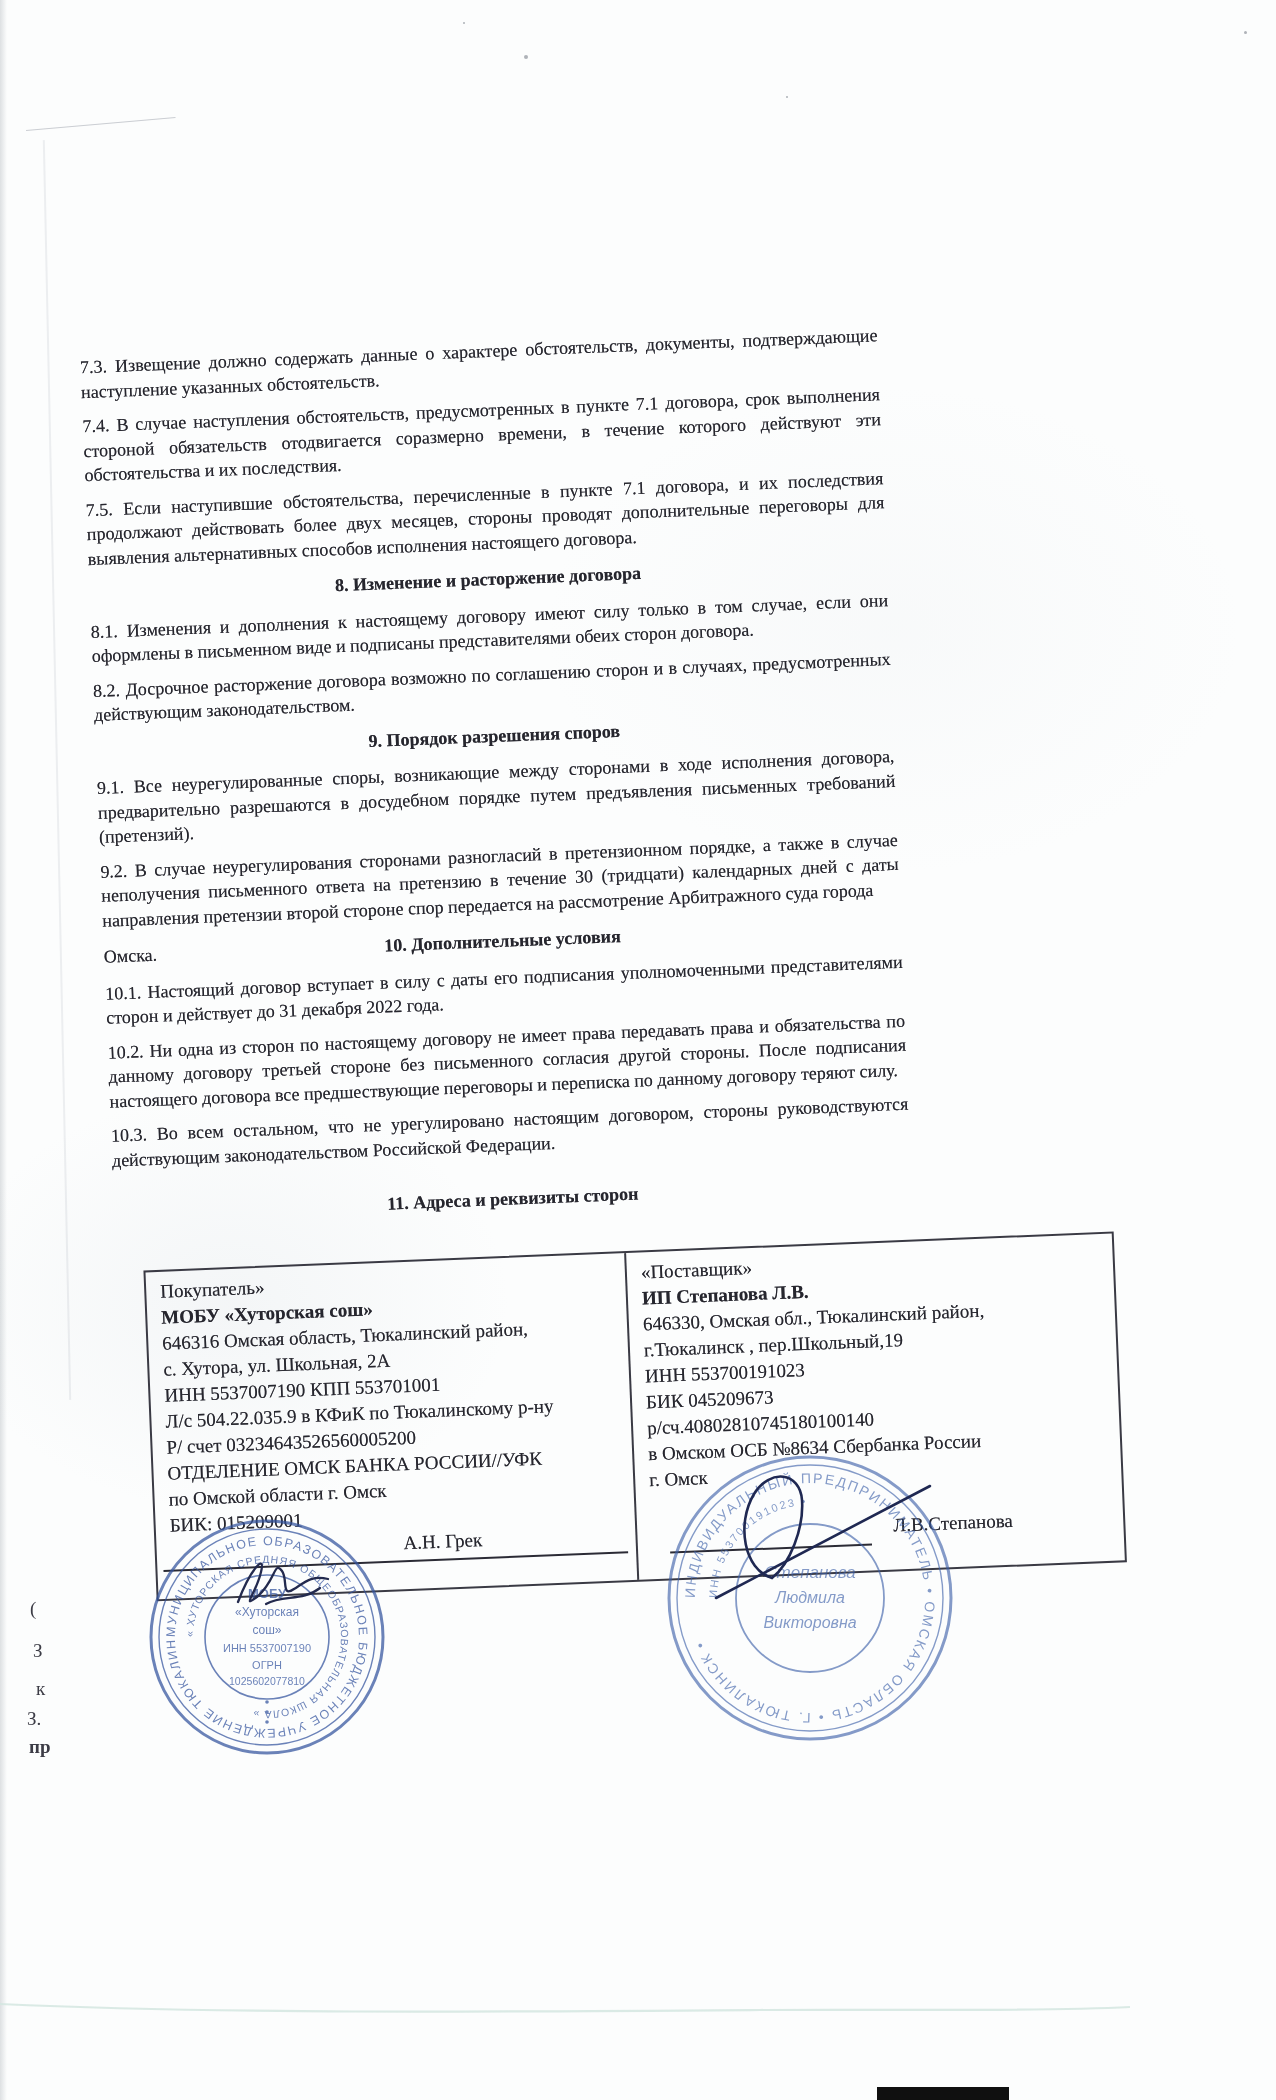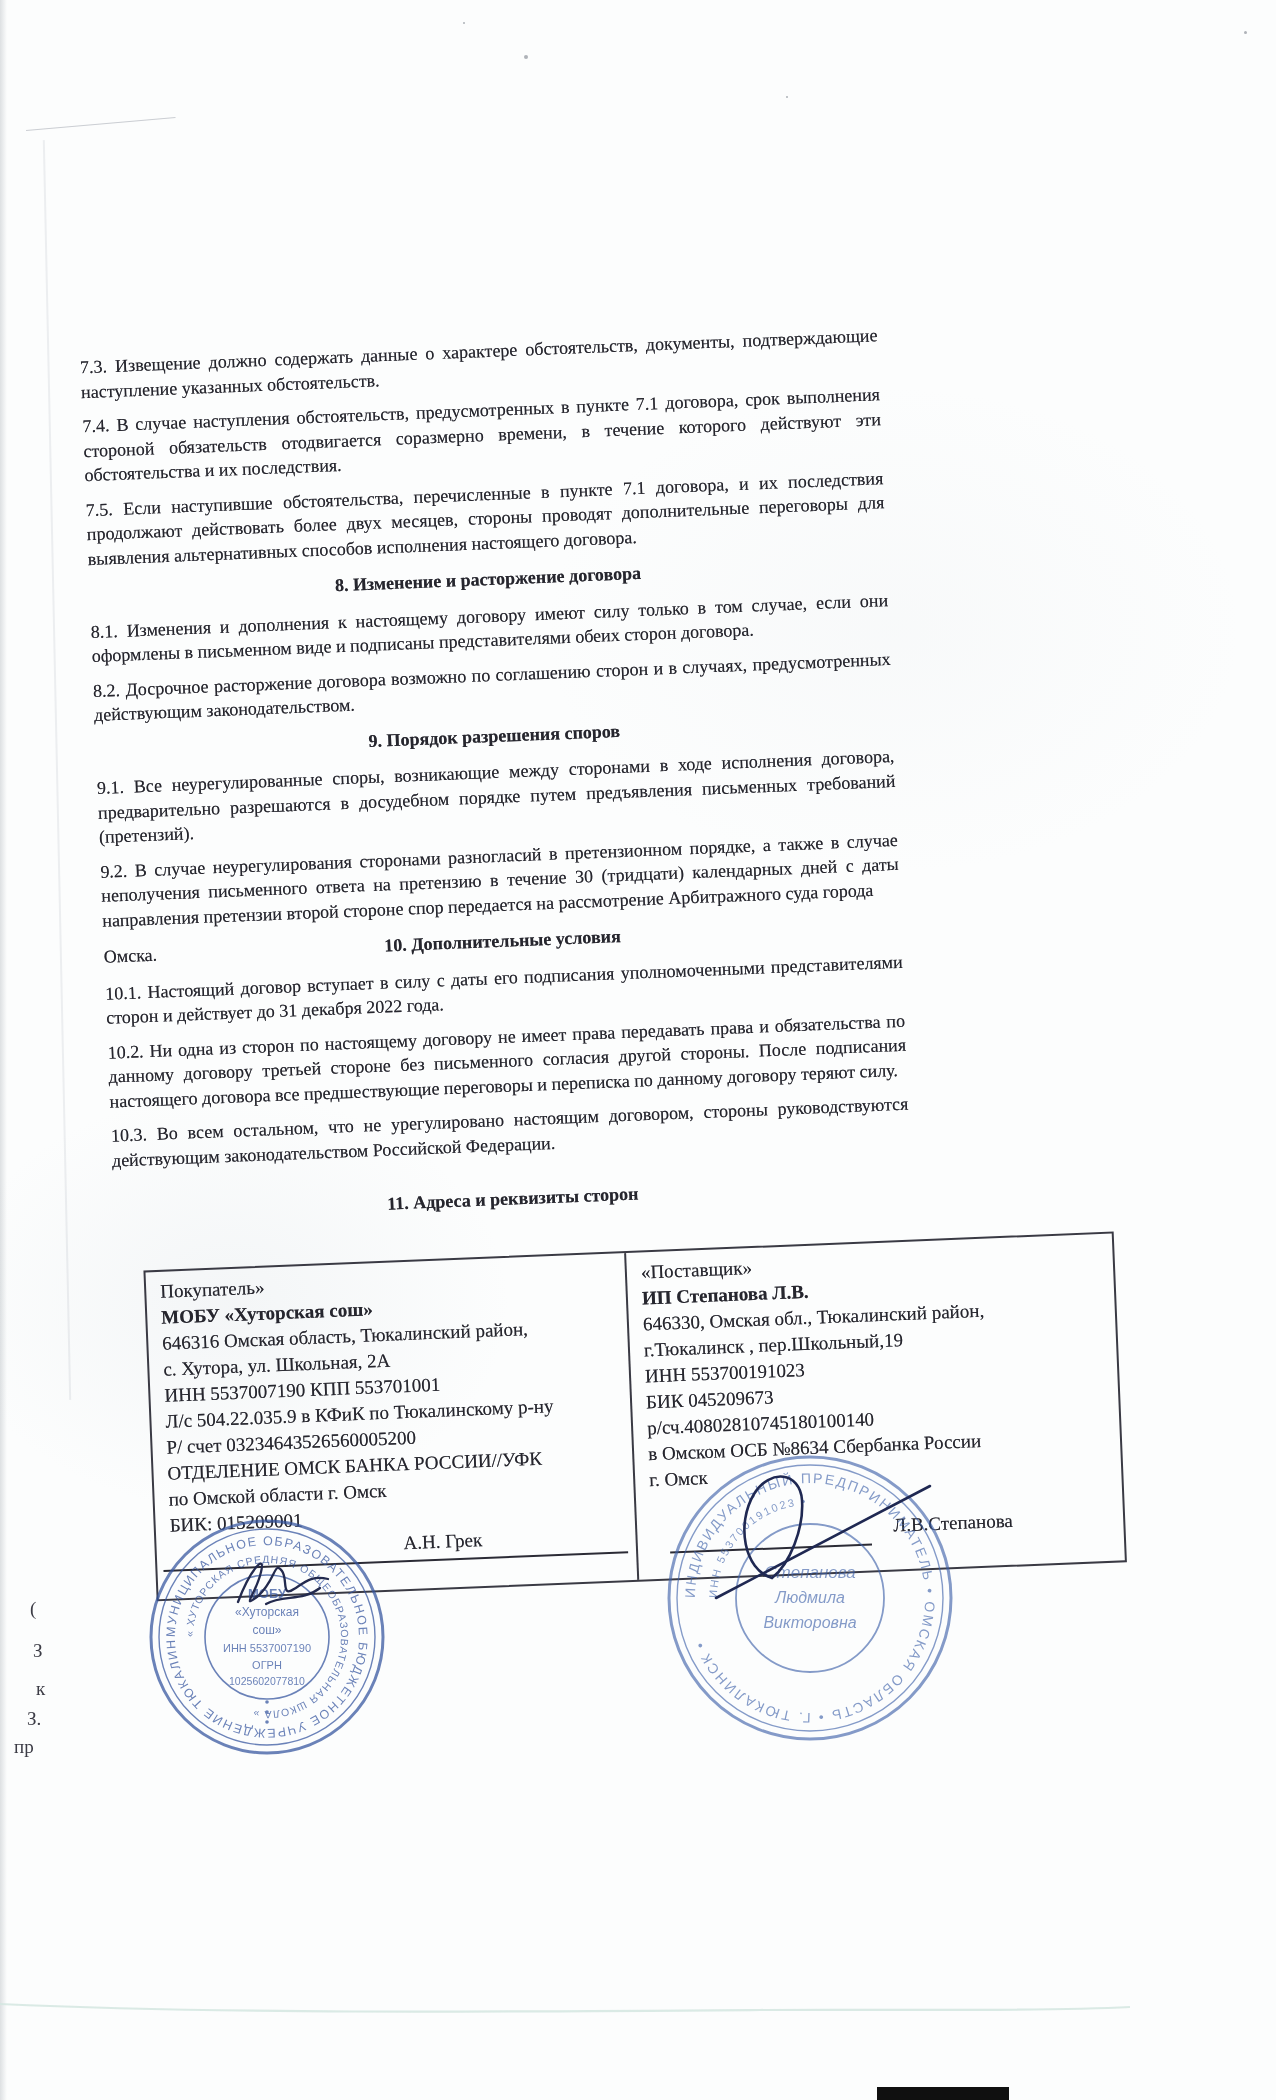--- a/index.html
+++ b/index.html
@@ -87,21 +87,21 @@
   <div class="speck" style="left:524px;top:55px;width:4px;height:4px;"></div>
   <div class="speck" style="left:463px;top:22px;width:2px;height:2px;"></div>
   <div class="speck" style="left:1244px;top:31px;width:3px;height:3px;"></div>
   <div class="speck" style="left:786px;top:96px;width:2px;height:2px;"></div>
   <div class="black-bar"></div>
 
   <span class="margin-frag" style="left:30px;top:1598px;">(</span>
   <span class="margin-frag" style="left:33px;top:1640px;">З</span>
   <span class="margin-frag" style="left:36px;top:1678px;">к</span>
   <span class="margin-frag" style="left:27px;top:1708px;">З.</span>
-  <span class="margin-frag" style="left:14px;top:1736px;">пр</span>
+  <span class="margin-frag" style="left:29px;top:1736px;font-weight:bold;">пр</span>
 
   <div class="doc">
     <div class="body-col">
       <p class="para">7.3. Извещение должно содержать данные о характере обстоятельств, документы, подтверждающие наступление указанных обстоятельств.</p>
       <p class="para">7.4. В случае наступления обстоятельств, предусмотренных в пункте 7.1 договора, срок выполнения стороной обязательств отодвигается соразмерно времени, в течение которого действуют эти обстоятельства и их последствия.</p>
       <p class="para">7.5. Если наступившие обстоятельства, перечисленные в пункте 7.1 договора, и их последствия продолжают действовать более двух месяцев, стороны проводят дополнительные переговоры для выявления альтернативных способов исполнения настоящего договора.</p>
       <div class="sec-h">8. Изменение и расторжение договора</div>
       <p class="para">8.1. Изменения и дополнения к настоящему договору имеют силу только в том случае, если они оформлены в письменном виде и подписаны представителями обеих сторон договора.</p>
       <p class="para">8.2. Досрочное расторжение договора возможно по соглашению сторон и в случаях, предусмотренных действующим законодательством.</p>
       <div class="sec-h">9. Порядок разрешения споров</div>

